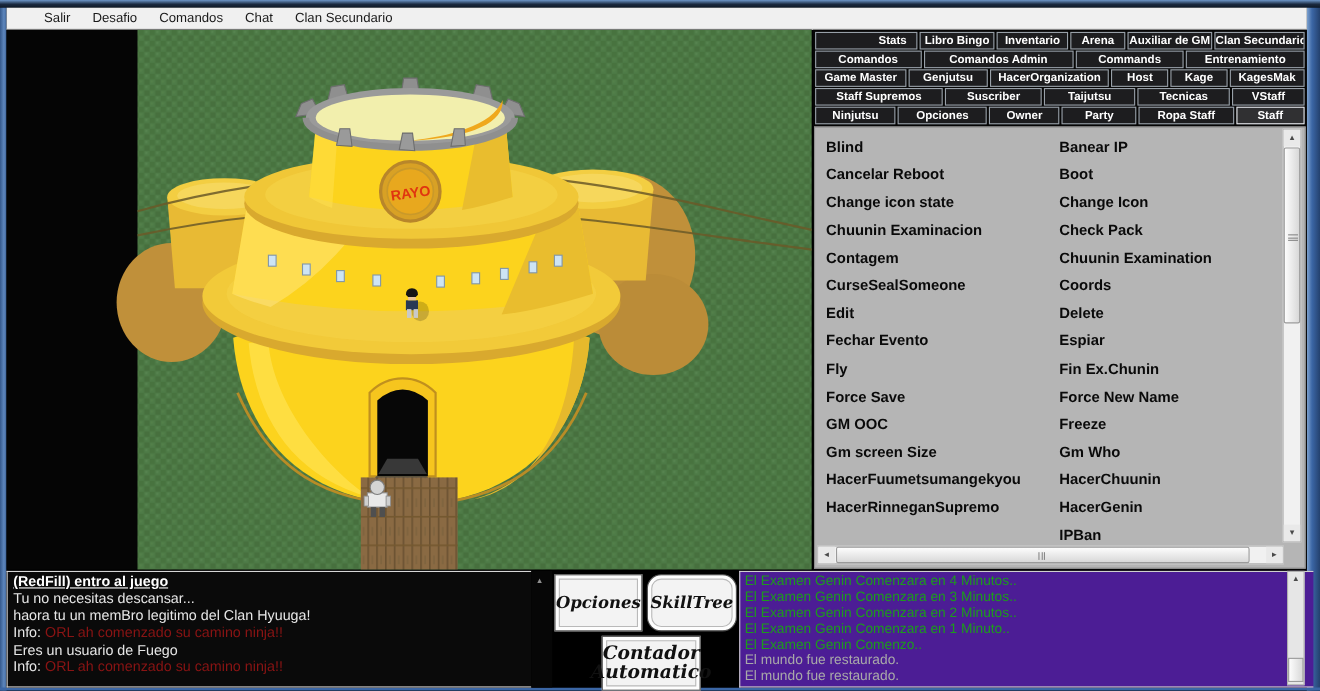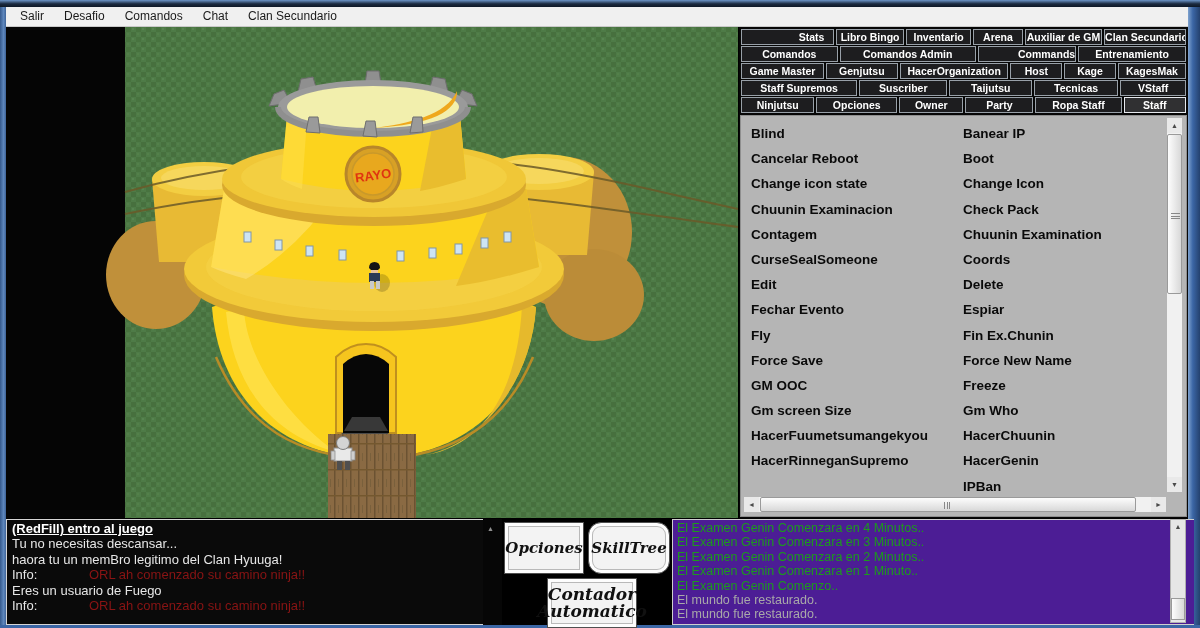--- a/index.html
+++ b/index.html
@@ -6,21 +6,21 @@
   html,body { width:1200px; height:628px; overflow:hidden; background:#000; }
   body { font-family:"Liberation Sans", sans-serif; position:relative; }
   .titlebar { position:absolute; left:0; top:0; width:1200px; height:7px;
     background:linear-gradient(#6d96c9, #1b2a40 55%, #0e1826); }
   .border-left  { position:absolute; left:0; top:7px; width:6px; height:621px;
     background:linear-gradient(90deg,#2f5档,#4d79b2); background:linear-gradient(90deg,#35598c,#5e87bd 60%,#3d6398); }
   .border-right { position:absolute; right:0; top:7px; width:12px; height:621px;
     background:linear-gradient(90deg,#6e95c6,#2f5causa); background:linear-gradient(90deg,#7fa3cf,#3b66a5 40%,#24416e); }
   .border-bottom{ position:absolute; left:0; bottom:0; width:1200px; height:3px; background:#3b66a5; }
   .menubar { position:absolute; left:6px; top:7px; width:1182px; height:20px;
-    background:#f0f0f0; border-bottom:1px solid #c9c9c9; display:flex; align-items:center; padding-left:4px; }
+    background:#f0f0f0; border-bottom:1px solid #c9c9c9; display:flex; align-items:center; padding-left:24px; }
   .menu-item { font-size:12px; color:#1a1a1a; padding:0 10px; line-height:19px; cursor:default; }
 
   
   .game { position:absolute; left:6px; top:27px; width:732px; height:491px; background:#000; }
 
   
   .rpanel { position:absolute; left:739px; top:27px; width:449px; height:491px; background:#060606; }
   .tabs { position:absolute; left:2px; top:2px; width:445px; }
   .tab-row { display:flex; gap:2px; margin-bottom:1px; }
   .tab { flex-grow:1; flex-basis:0; height:16px; line-height:15px; text-align:center;
@@ -61,21 +61,21 @@
     border-left:1px solid #888; border-right:1px solid #888; }
   .grip-v:after { content:""; position:absolute; left:2px; top:0; height:7px; border-left:1px solid #888; }
 
   
   .bottom { position:absolute; left:6px; top:518px; width:1182px; height:107px; background:#000; }
   .chatbox { position:absolute; left:0; top:1px; width:477px; height:106px;
     background:#0a0a0a; border:1px solid #d6d6d6; border-right:none; padding:1px 5px; overflow:hidden; }
   .chatline { font-size:13px; line-height:15.4px; color:#e6e6e6; white-space:nowrap; }
   .chatline.muted  { color:#9c9c9c; font-weight:bold; }
   .chatline.announce { color:#ffffff; font-weight:bold; text-decoration:underline; }
-  .chatline .red { color:#8a1414;margin-left:48px; }
+  .chatline .red { color:#8a1414; }
   .chat-scroll { position:absolute; left:477px; top:1px; width:19px; height:106px; background:#060606; }
   .chat-scroll .arrow { position:absolute; left:4px; top:6px; font-size:7px; color:#8f8f8f; cursor:pointer; }
 
   .btn { position:absolute; background:#f3f3f3; border:1px solid #4f4f4f;
     box-shadow: inset 0 0 0 3px #fdfdfd, inset 0 0 0 4px #b9b9b9;
     display:flex; flex-direction:column; align-items:center; justify-content:center;
     font-family:"DejaVu Serif", serif; font-style:italic; font-weight:bold; font-size:15px; color:#111;
     cursor:pointer; }
   .btn-opciones  { left:498px; top:4px;  width:80px; height:52px; }
   .btn-skilltree { left:582px; top:4px;  width:82px; height:52px;border-radius:13px; }
@@ -257,21 +257,21 @@
         <div class="tab" style="flex-grow: 56; padding-left: 48px;">Stats</div>
         <div class="tab" style="flex-grow: 86;">Libro Bingo</div>
         <div class="tab" style="flex-grow: 82;">Inventario</div>
         <div class="tab" style="flex-grow: 62;">Arena</div>
         <div class="tab" style="flex-grow: 98;">Auxiliar de GM</div>
         <div class="tab" style="flex-grow: 104;">Clan Secundario</div>
       </div>
       <div class="tab-row">
         <div class="tab" style="flex-grow: 100;">Comandos</div>
         <div class="tab" style="flex-grow: 142;">Comandos Admin</div>
-        <div class="tab" style="flex-grow: 102; text-align: right;">Commands</div>
+        <div class="tab" style="flex-grow: 102;">Commands</div>
         <div class="tab" style="flex-grow: 112; text-align: center;">Entrenamiento</div>
       </div>
       <div class="tab-row">
         <div class="tab" style="flex-grow: 88;">Game Master</div>
         <div class="tab" style="flex-grow: 76;">Genjutsu</div>
         <div class="tab" style="flex-grow: 116;">HacerOrganization</div>
         <div class="tab" style="flex-grow: 54;">Host</div>
         <div class="tab" style="flex-grow: 54;">Kage</div>
         <div class="tab" style="flex-grow: 72;">KagesMak</div>
       </div>

